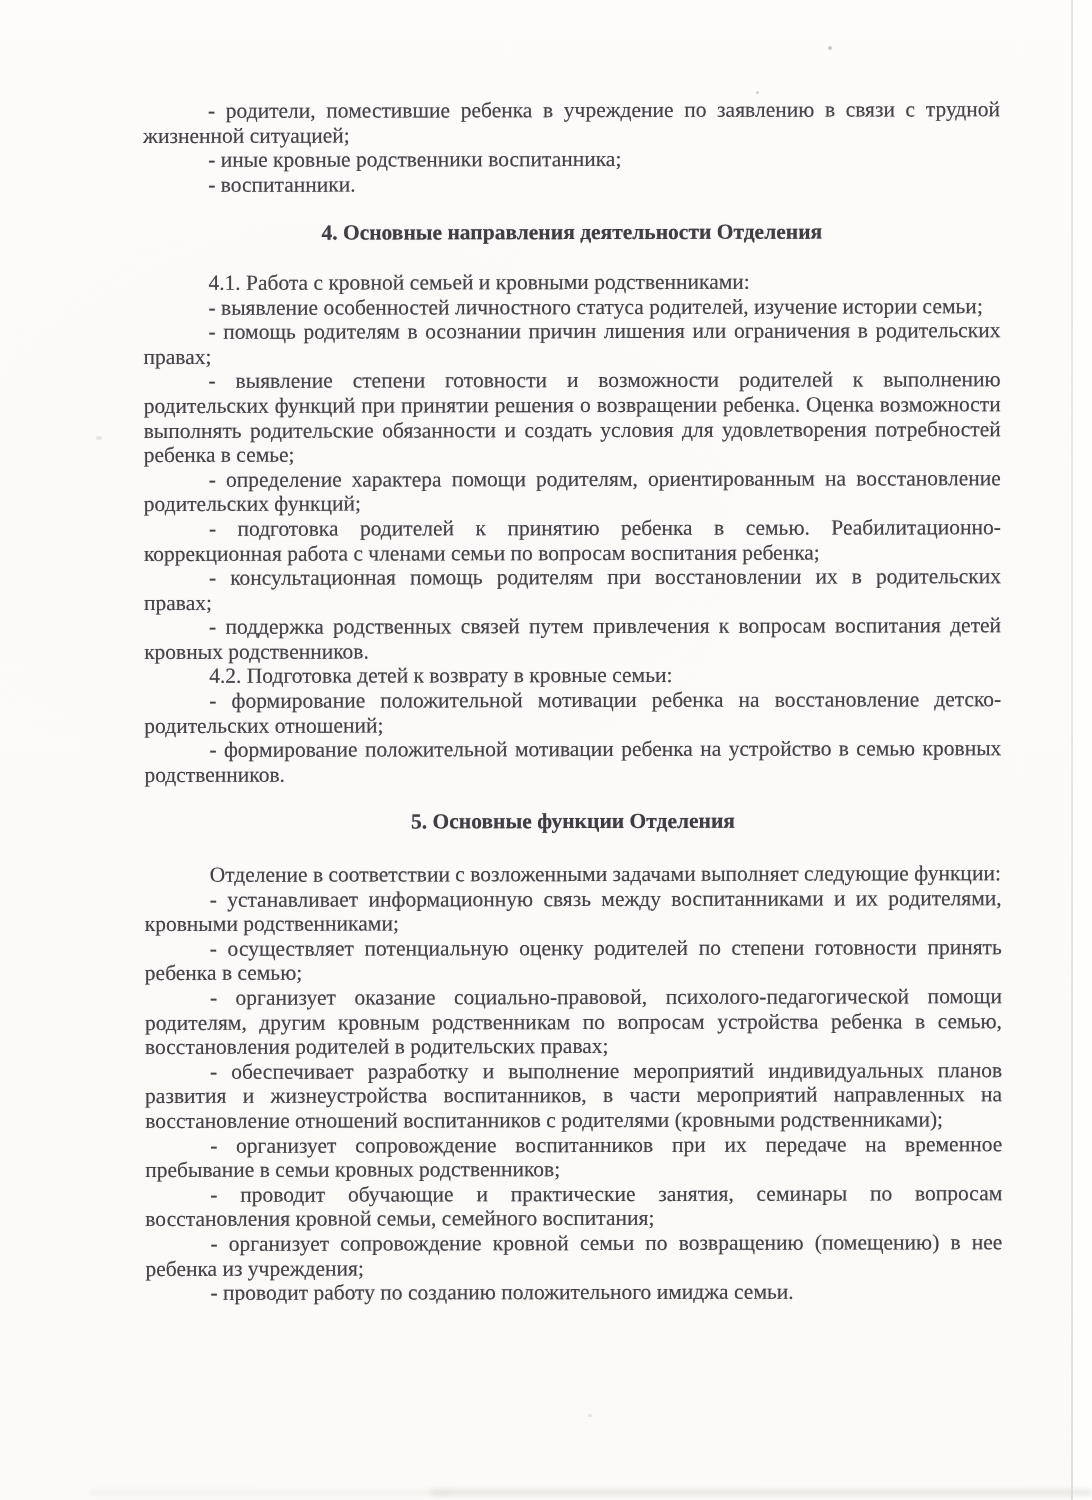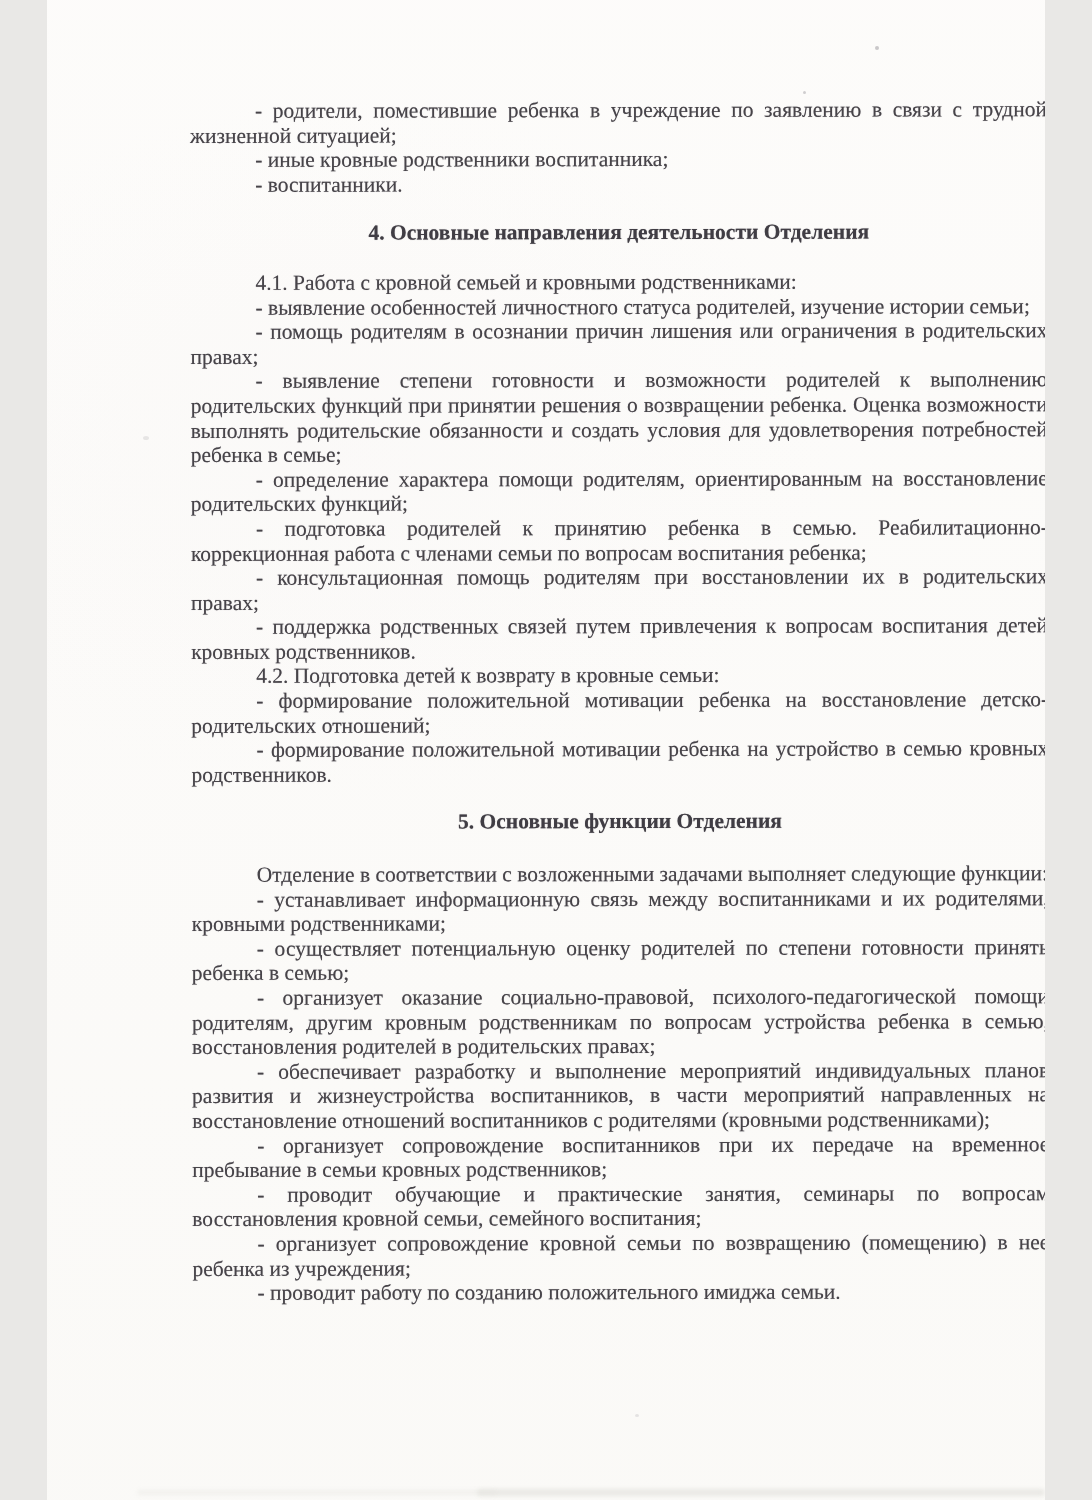--- a/index.html
+++ b/index.html
@@ -2,21 +2,21 @@
 <html lang="ru"><head>
 <meta charset="utf-8">
 <style>
   html, body {
     margin: 0;
     padding: 0;
     background: #e9e8e6;
   }
   .page {
     position: relative;
-    width: 998px;
+    width: 1092px;
     height: 1500px;
     margin: 0 auto;
     background: #fcfbf9;
     overflow: hidden;
     font-family: "Liberation Serif", "DejaVu Serif", serif;
   }
   
   .page::before {
     content: "";
     position: absolute;

